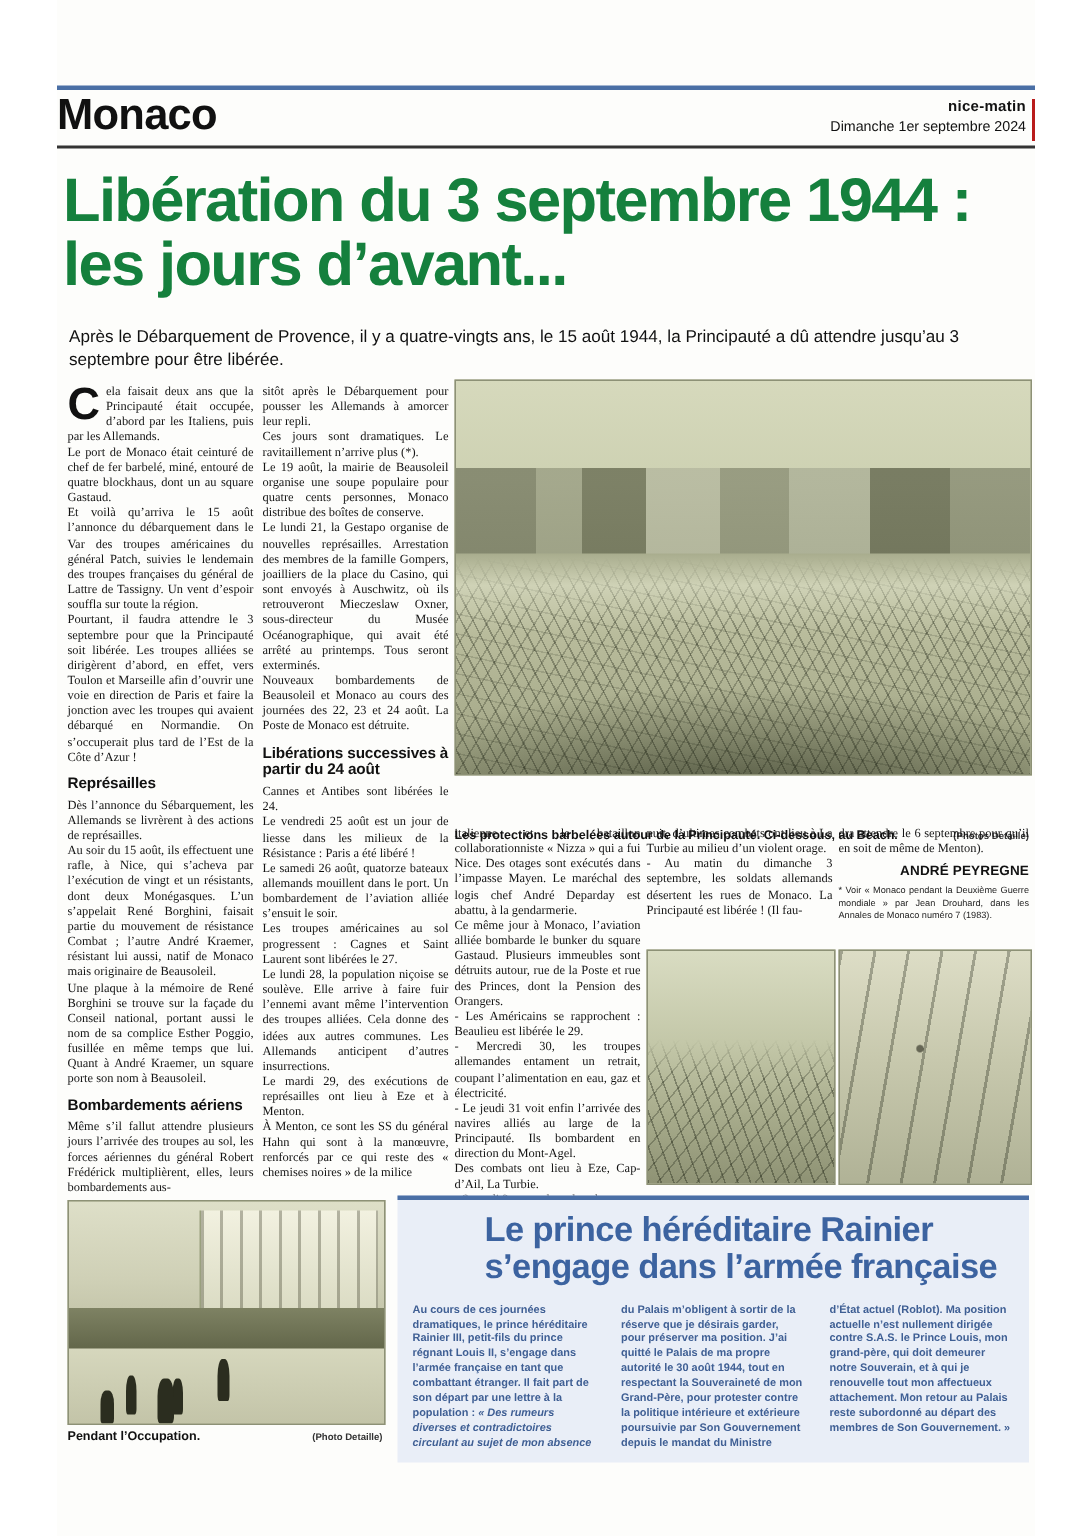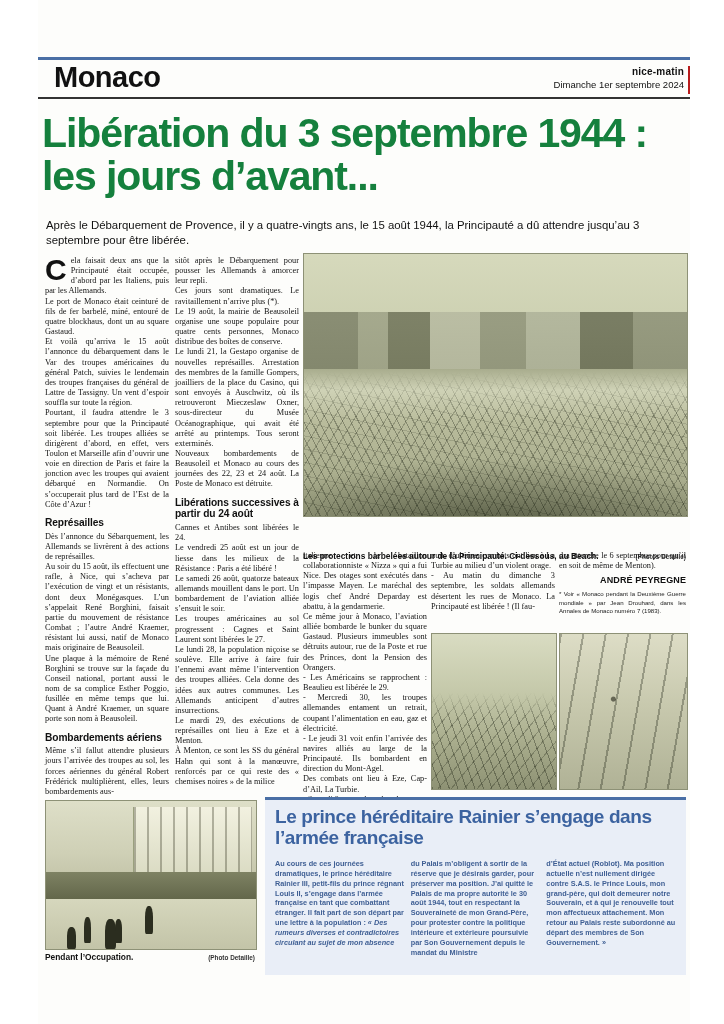--- a/index.html
+++ b/index.html
@@ -27,21 +27,20 @@
   
   .masthead{
     position:absolute;left:38px;top:57px;width:652px;
   }
   .mast-rule-top{
     height:3px;background:#4a6fa5;width:100%;
   }
   .mast-row{
     display:flex;align-items:flex-end;justify-content:space-between;
     padding-top:2px;
-    margin-left:16px;
   }
   .mast-title{
     font-family:"Liberation Sans",sans-serif;
     font-weight:700;font-size:29px;letter-spacing:-0.5px;
     line-height:1.05;color:#111;
     padding-bottom:2px;
   }
   .mast-right{
     text-align:right;font-family:"Liberation Sans",sans-serif;
     padding-bottom:4px;padding-right:4px;
@@ -131,25 +130,25 @@
   .cap-bottom{left:45px;top:952px;width:210px;display:flex;justify-content:space-between;align-items:baseline;}
 
   
   .bluebox{
     position:absolute;left:265px;top:797px;width:421px;height:178px;
     background:#e9eef7;
   }
   .bluebox-rule{height:3px;background:#4a6fa5;width:100%;}
   .bluebox-head{
     font-family:"Liberation Sans",sans-serif;
-    font-weight:700;font-size:19px;line-height:1.1;
-    color:#3c63a0;padding:7px 10px 0 10px;letter-spacing:-0.4px;
+    font-weight:700;font-size:23px;line-height:1.1;
+    color:#3c63a0;padding:7px 10px 0 10px;letter-spacing:-0.4px;margin-left:48px;
   }
   .bluebox-cols{
-    display:flex;gap:6px;padding:10px 10px 0 10px;
+    display:flex;gap:16px;padding:10px 10px 0 10px;
   }
   .bluebox-col{
     flex:1;
     font-family:"Liberation Sans",sans-serif;
     font-size:7.3px;line-height:1.36;color:#3f5f94;font-weight:700;
     text-align:left;
   }
   .bluebox-col .it{font-style:italic;}
 
   
@@ -238,21 +237,21 @@
       </div>
     </div>
     <div class="mast-rule-bot"></div>
   </div>
 
   <div class="headline">Libération du 3 septembre 1944 : les jours d’avant...</div>
   <div class="standfirst">Après le Débarquement de Provence, il y a quatre-vingts ans, le 15 août 1944, la Principauté a dû attendre jusqu’au 3 septembre pour être libérée.</div>
 
   <div class="col c1">
     <p class="dropcap-para"><span class="dropcap">C</span><span>ela faisait deux ans que la Principauté était occupée, d’abord par les Italiens, puis par les Allemands.</span></p>
-    <p>Le port de Monaco était ceinturé de fils de fer barbelé, miné, entouré de quatre blockhaus, dont un au square Gastaud.</p>
+    <p>Le port de Monaco était ceinturé de chef de fer barbelé, miné, entouré de quatre blockhaus, dont un au square Gastaud.</p>
     <p>Et voilà qu’arriva le 15 août l’annonce du débarquement dans le Var des troupes américaines du général Patch, suivies le lendemain des troupes françaises du général de Lattre de Tassigny. Un vent d’espoir souffla sur toute la région.</p>
     <p>Pourtant, il faudra attendre le 3 septembre pour que la Principauté soit libérée. Les troupes alliées se dirigèrent d’abord, en effet, vers Toulon et Marseille afin d’ouvrir une voie en direction de Paris et faire la jonction avec les troupes qui avaient débarqué en Normandie. On s’occuperait plus tard de l’Est de la Côte d’Azur !</p>
     <div class="sub">Représailles</div>
     <p>Dès l’annonce du Sébarquement, les Allemands se livrèrent à des actions de représailles.</p>
     <p>Au soir du 15 août, ils effectuent une rafle, à Nice, qui s’acheva par l’exécution de vingt et un résistants, dont deux Monégasques. L’un s’appelait René Borghini, faisait partie du mouvement de résistance Combat ; l’autre André Kraemer, résistant lui aussi, natif de Monaco mais originaire de Beausoleil.</p>
     <p>Une plaque à la mémoire de René Borghini se trouve sur la façade du Conseil national, portant aussi le nom de sa complice Esther Poggio, fusillée en même temps que lui. Quant à André Kraemer, un square porte son nom à Beausoleil.</p>
     <div class="sub">Bombardements aériens</div>
     <p>Même s’il fallut attendre plusieurs jours l’arrivée des troupes au sol, les forces aériennes du général Robert Frédérick multiplièrent, elles, leurs bombardements aus-</p>
   </div>
 

